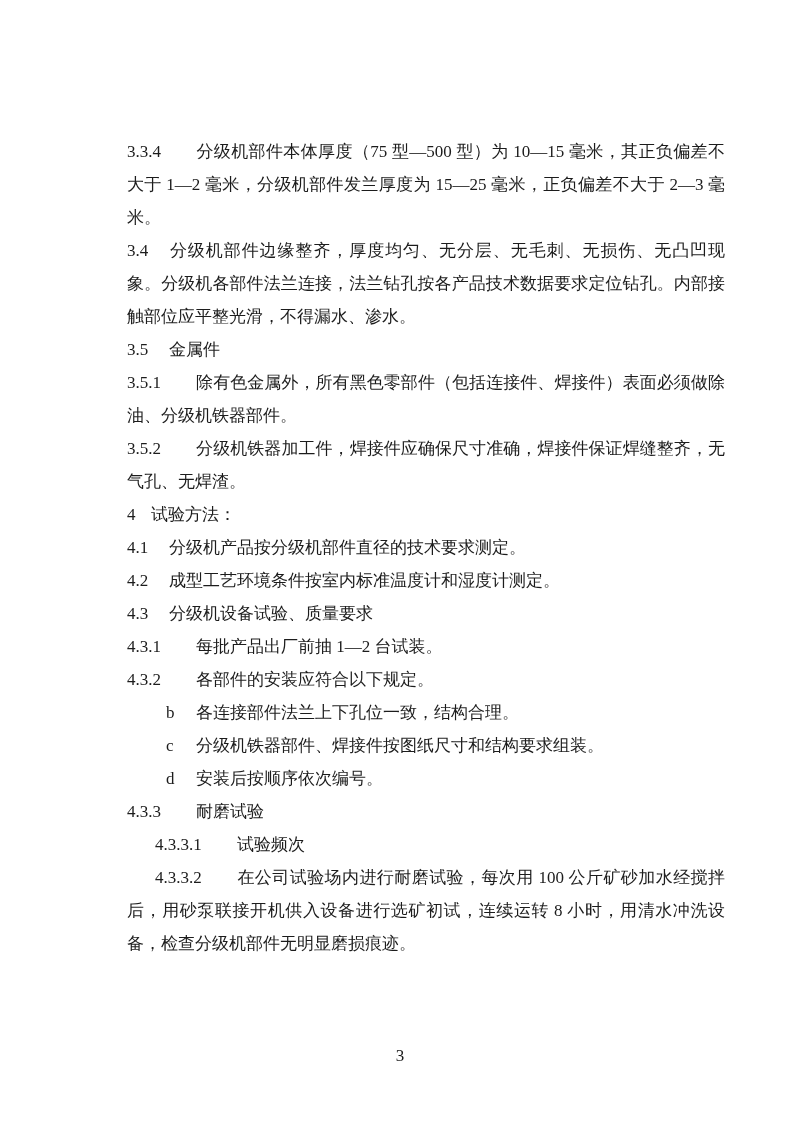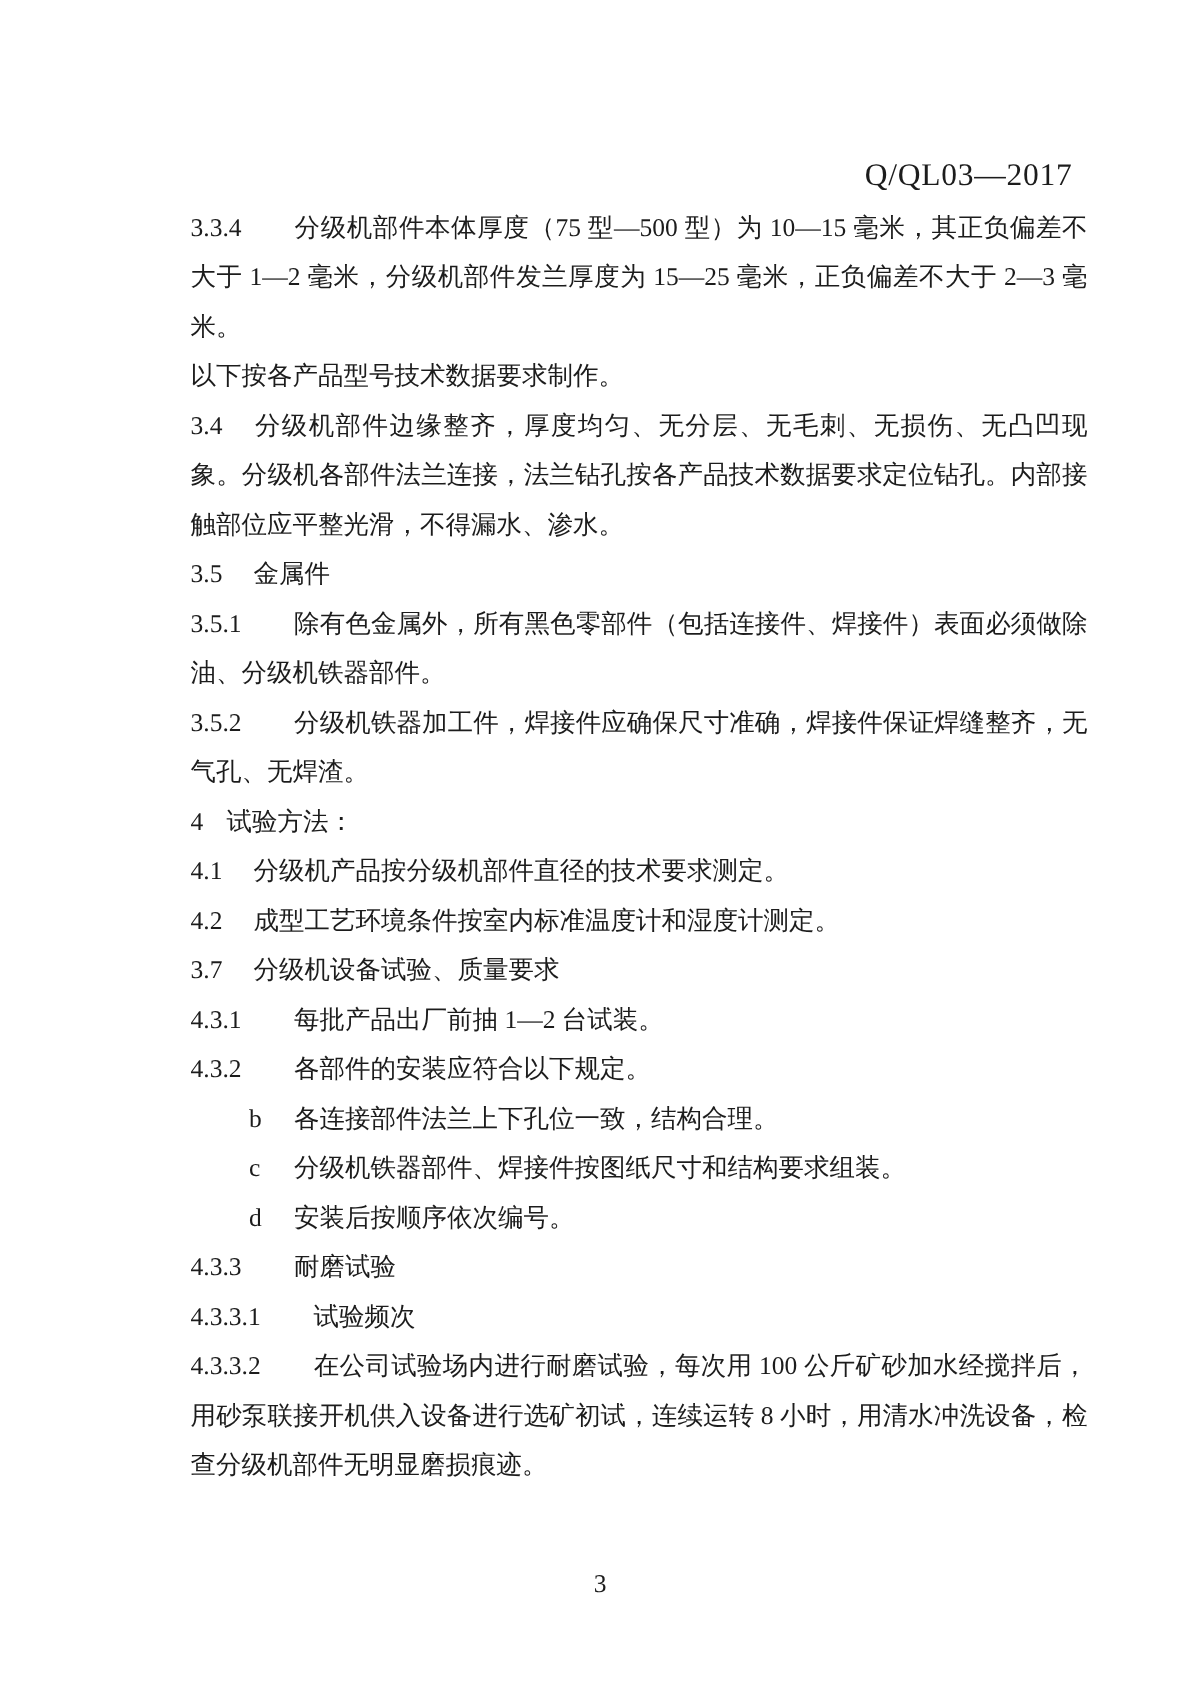--- a/index.html
+++ b/index.html
@@ -30,64 +30,60 @@
     width: 598px;
     font-size: 17px;
     line-height: 33px;
     text-align: justify;
   }
   p.para { margin: 0; padding: 0; }
   .num { display: inline-block; }
   .n1 { width: 24px; }
   .n3 { width: 42px; }
   .n5 { width: 69px; }
-  .n7 { width: 82px; }
+  .n7 { width: 82px; margin-left: 28px; }
   p.item { padding-left: 39px; }
   .itemnum { display: inline-block; width: 30px; }
   p.tindent { text-indent: 25px; }
   .doc-footer {
     position: absolute;
     top: 1041px;
     left: 0;
     width: 100%;
     text-align: center;
     font-size: 17px;
     line-height: 30px;
   }
 </style>
 </head>
 <body>
 
 <div class="page">
 
-  <div class="doc-header">
-    <span>Q/QL03—2017</span>
-  </div>
 
   <div class="content">
 
     <p class="para"><span class="num n5">3.3.4</span><span>分级机部件本体厚度（75 型—500 型）为 10—15 毫米，其正负偏差不大于 1—2 毫米，分级机部件发兰厚度为 15—25 毫米，正负偏差不大于 2—3 毫米。</span></p>
 
-    <p class="para"><span>以下按各产品型号技术数据要求制作。</span></p>
 
     <p class="para"><span class="num n3">3.4</span><span>分级机部件边缘整齐，厚度均匀、无分层、无毛刺、无损伤、无凸凹现象。分级机各部件法兰连接，法兰钻孔按各产品技术数据要求定位钻孔。内部接触部位应平整光滑，不得漏水、渗水。</span></p>
 
     <p class="para"><span class="num n3">3.5</span><span>金属件</span></p>
 
     <p class="para"><span class="num n5">3.5.1</span><span>除有色金属外，所有黑色零部件（包括连接件、焊接件）表面必须做除油、分级机铁器部件。</span></p>
 
     <p class="para"><span class="num n5">3.5.2</span><span>分级机铁器加工件，焊接件应确保尺寸准确，焊接件保证焊缝整齐，无气孔、无焊渣。</span></p>
 
     <p class="para"><span class="num n1">4</span><span>试验方法：</span></p>
 
     <p class="para"><span class="num n3">4.1</span><span>分级机产品按分级机部件直径的技术要求测定。</span></p>
 
     <p class="para"><span class="num n3">4.2</span><span>成型工艺环境条件按室内标准温度计和湿度计测定。</span></p>
 
-    <p class="para"><span class="num n3">3.7</span><span>分级机设备试验、质量要求</span></p>
+    <p class="para"><span class="num n3">4.3</span><span>分级机设备试验、质量要求</span></p>
 
     <p class="para"><span class="num n5">4.3.1</span><span>每批产品出厂前抽 1—2 台试装。</span></p>
 
     <p class="para"><span class="num n5">4.3.2</span><span>各部件的安装应符合以下规定。</span></p>
 
 
     <p class="para item"><span class="itemnum">b</span><span>各连接部件法兰上下孔位一致，结构合理。</span></p>
 
     <p class="para item"><span class="itemnum">c</span><span>分级机铁器部件、焊接件按图纸尺寸和结构要求组装。</span></p>
 

